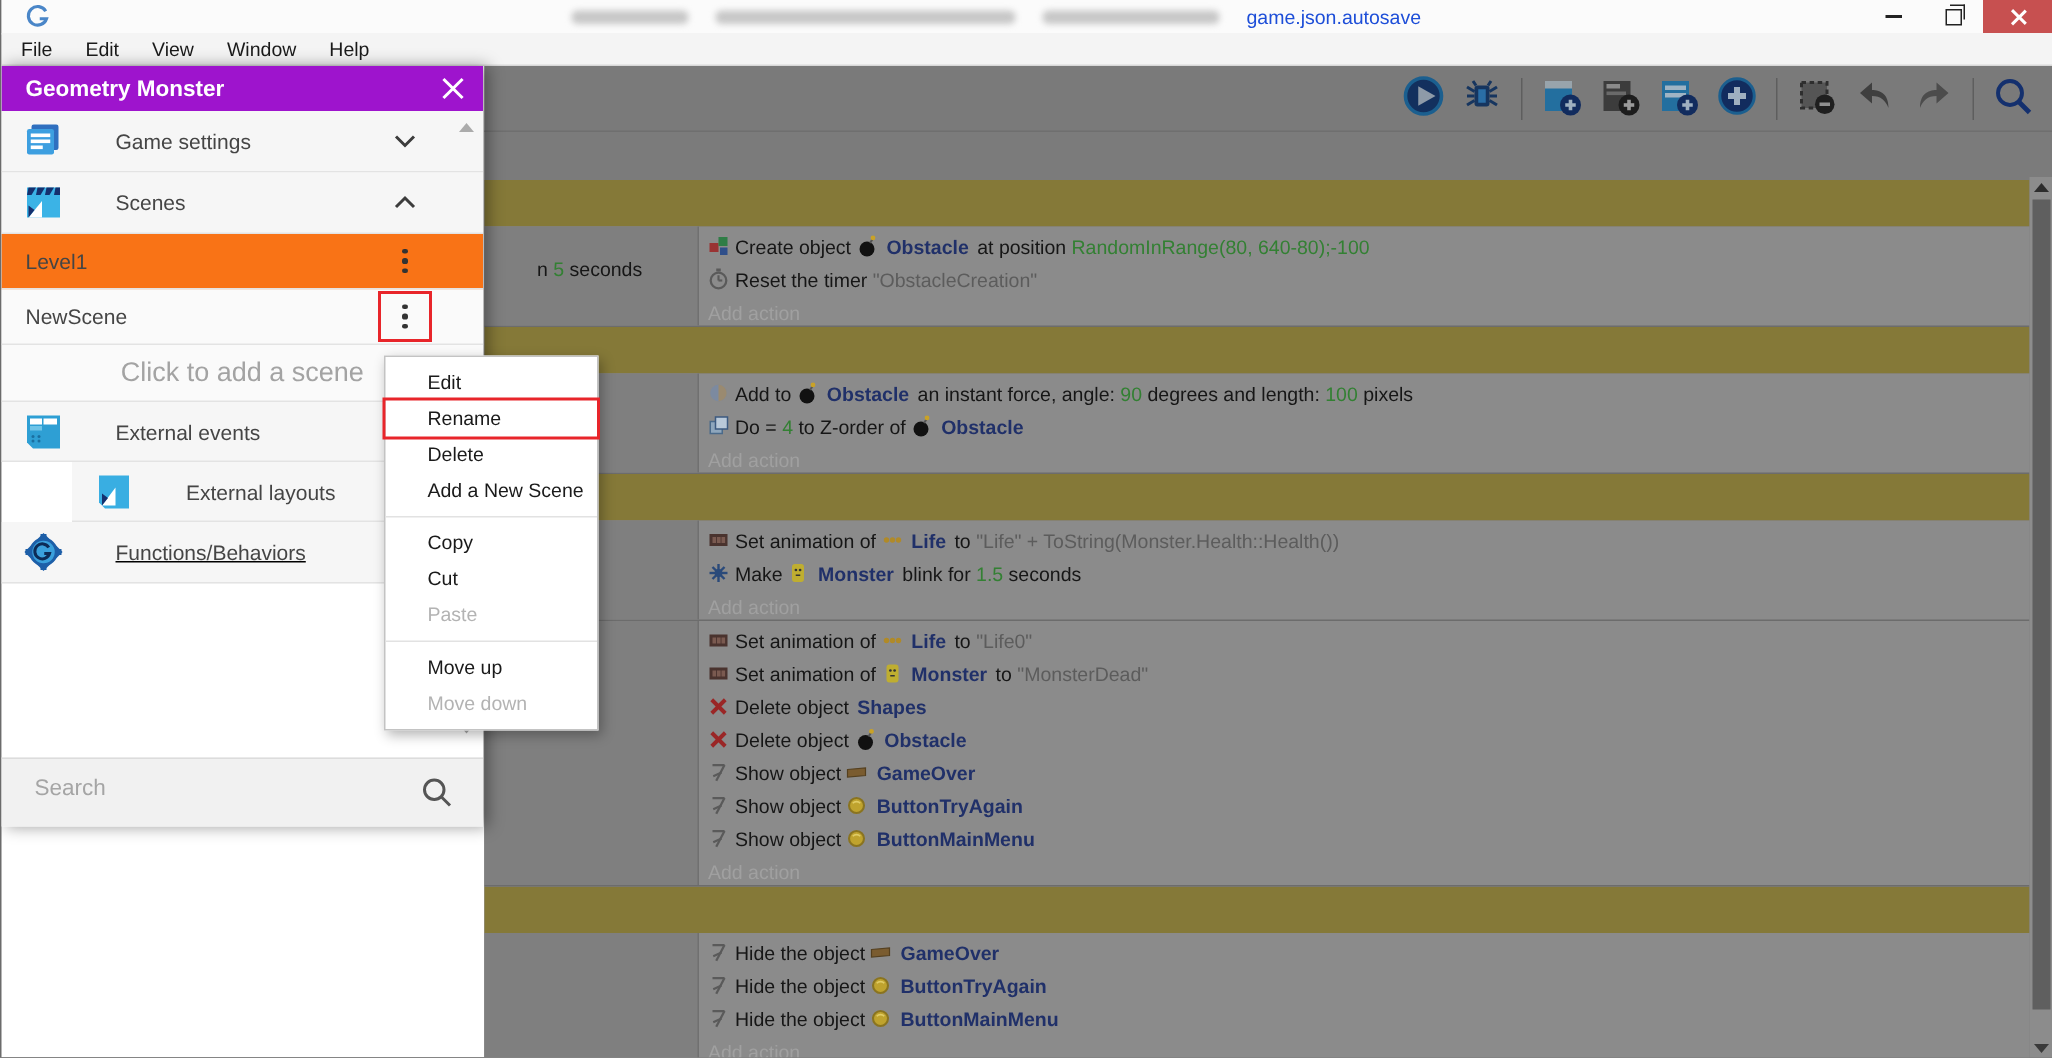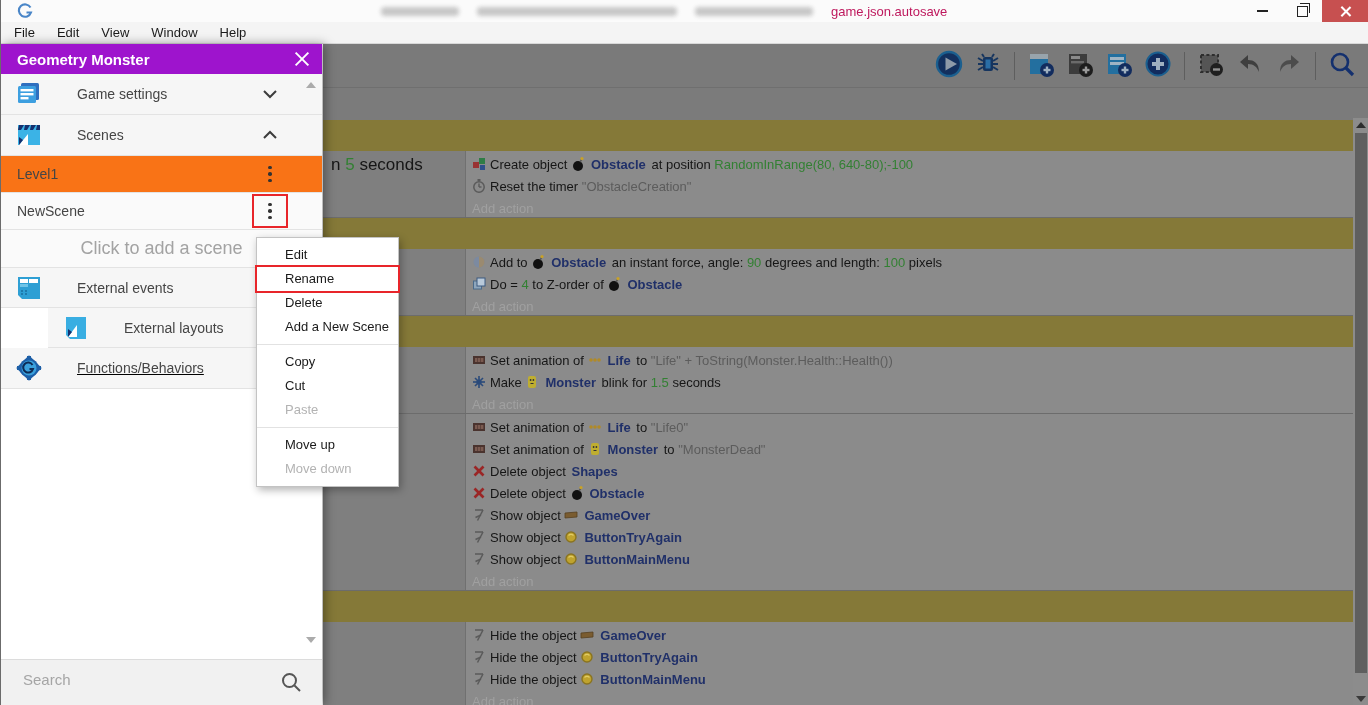--- a/index.html
+++ b/index.html
@@ -2,21 +2,21 @@
 <html><head>
 <meta charset="utf-8">
 <style>
   html,body{margin:0;padding:0;background:#555;}
   #app{position:relative;width:1368px;height:705px;overflow:hidden;background:#fff;
        font-family:"Liberation Sans",sans-serif;-webkit-font-smoothing:antialiased;
        border-left:1px solid #6b6b6b;box-sizing:border-box;}
   
   #titlebar{position:absolute;left:0;top:0;width:100%;height:22px;background:#fbfbfb;border-bottom:1px solid #e3e3e3;}
   #gd-logo{position:absolute;left:16px;top:3px;width:16px;height:16px;}
-  #title-text{position:absolute;left:380px;top:0;height:22px;display:flex;align-items:center;gap:18px;font-size:13px;color:#be185d;}
+  #title-text{position:absolute;left:380px;top:0;height:22px;display:flex;align-items:center;gap:18px;font-size:13px;color:#1d4ed8;}
   .blurblob{height:9px;border-radius:4px;background:#c7c7c7;filter:blur(2px);}
   .b1{width:78px}.b2{width:200px}.b3{width:118px}
   #win-controls{position:absolute;right:0;top:0;height:22px;display:flex;}
   .win-btn{width:40px;height:22px;display:flex;align-items:center;justify-content:center;}
   #btn-close{width:46px;background:#c75050;}
   .min-glyph{width:11px;height:2px;background:#222;}
   .restore-glyph{position:relative;width:9px;height:9px;border:1px solid #222;background:#fbfbfb;}
   .restore-glyph::before{content:"";position:absolute;left:2px;top:-4px;width:9px;height:9px;border:1px solid #222;border-bottom:none;border-left:none;}
   .x-glyph{position:relative;width:11px;height:11px;}
   .x-glyph::before,.x-glyph::after{content:"";position:absolute;left:5px;top:-1px;width:1.6px;height:13px;background:#fff;}
@@ -27,34 +27,34 @@
   
   #main{position:absolute;left:322px;top:44px;width:1046px;height:661px;background:#7b7b7b;}
   #toolbar{position:absolute;left:0;top:0;width:100%;height:44px;background:#7a7a7a;border-bottom:1px solid #6f6f6f;display:flex;align-items:center;justify-content:flex-end;gap:9px;padding-right:12px;box-sizing:border-box;}
   .tb-btn{width:30px;height:30px;display:flex;align-items:center;justify-content:center;background:none;border:none;padding:0;}
   .tb-sep{width:1px;height:28px;background:#5e5e5e;margin:0 2px;}
   #events-panel{position:absolute;left:0;top:44px;width:100%;height:617px;background:#7b7b7b;}
   #events-stack{position:absolute;left:0;top:32px;width:1030px;}
   .comment-row{height:31px;background:#857938;}
   .event-row{position:relative;background:#8b8b8b;border-bottom:1px solid #6c6c6c;}
   .cond-cell{position:absolute;left:0;top:0;bottom:0;width:142px;background:#7f7f7f;border-right:1px solid #707070;overflow:hidden;}
-  .cond-line{font-size:17px;color:#161616;line-height:22px;padding-left:8px;padding-top:3px;white-space:nowrap;}
+  .cond-line{font-size:13px;color:#161616;line-height:22px;padding-left:8px;padding-top:18px;white-space:nowrap;margin-left:27px;}
   .act-zone{margin-left:143px;padding:3px 0 0 6px;}
   .line{font-size:13px;line-height:22px;color:#161616;white-space:nowrap;}
   .seg-n{color:#338033;} .seg-o{color:#203069;font-weight:bold;margin:0 2px;} .seg-q{color:#5c5c5c;}
   .add-action{font-size:13px;line-height:21px;color:#a0a0a0;}
   .mi{display:inline-block;width:14px;height:15px;vertical-align:-3px;margin-right:4px;}
   
   #v-scrollbar{position:absolute;right:0;top:30px;width:16px;height:587px;background:#8c8c8c;}
   #v-thumb{position:absolute;left:2px;top:15px;width:12px;height:540px;background:#5f5f5f;}
   .sb-arrow{position:absolute;left:3px;width:0;height:0;border-left:5px solid transparent;border-right:5px solid transparent;}
   #sb-up{top:4px;border-bottom:6px solid #2d2d2d;}
   #sb-down{bottom:3px;border-top:6px solid #3a3a3a;}
   
-  #drawer{position:absolute;left:0;top:44px;width:321px;height:661px;background:#ffffff;box-shadow:3px 0 10px rgba(0,0,0,.38);}
+  #drawer{position:absolute;left:0;top:44px;width:321px;height:507px;background:#ffffff;box-shadow:3px 0 10px rgba(0,0,0,.38);}
   #drawer-header{position:absolute;left:0;top:0;width:100%;height:30px;display:flex;align-items:center;}
   #drawer-title{color:#fff;font-size:15px;font-weight:bold;margin-left:16px;}
   #drawer-close{position:absolute;right:12px;top:7px;width:16px;height:16px;}
   #drawer-close::before,#drawer-close::after{content:"";position:absolute;left:7px;top:-1px;width:2px;height:18px;background:#fff;}
   #drawer-close::before{transform:rotate(45deg);} #drawer-close::after{transform:rotate(-45deg);}
   .d-row{position:absolute;left:0;width:100%;box-sizing:border-box;border-bottom:1px solid #e3e3e3;background:#f6f6f6;display:flex;align-items:center;}
   .d-icon{width:28px;height:28px;margin-left:14px;flex:0 0 auto;}
   .d-label{font-size:14px;color:#454545;margin-left:34px;}
   .scene-label{font-size:14px;color:#454545;margin-left:16px;}
   .chev{position:absolute;right:44px;top:50%;transform:translateY(-50%);}

